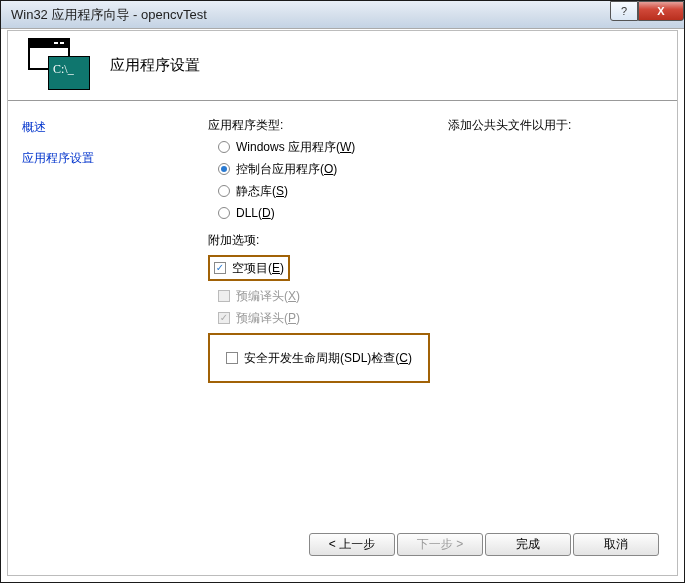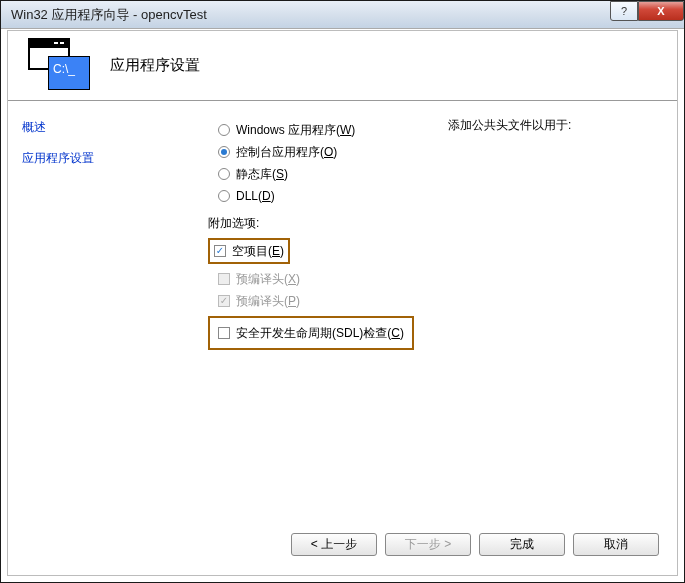--- a/index.html
+++ b/index.html
@@ -9,39 +9,39 @@
   .titlebar-text { font-size: 13px; color: #222; padding-left: 10px; flex: 1; }
   .titlebar-btns { display: flex; height: 20px; margin-top:-8px; }
   .tb-btn { width: 28px; height: 20px; border: 1px solid #555; display: flex; align-items: center; justify-content: center; font-size: 11px; }
   .tb-help { background: linear-gradient(to bottom, #f8fbff, #dbe7f4); border-top-left-radius: 0; border-bottom-left-radius: 3px; color:#333;}
   .tb-close { width: 46px; background: linear-gradient(to bottom, #e6a09a, #d1493a 40%, #b92f1e); border-bottom-right-radius: 3px; color:#fff; font-weight:bold;}
   .header { height: 70px; background: #fff; display: flex; align-items: center; padding-left: 18px; border-bottom: 1px solid #999; }
   .header-icon { width: 70px; height: 56px; position: relative; }
   .win-back { position:absolute; left:2px; top:0; width:42px; height:32px; background:#fff; border:2px solid #000;}
   .win-back::before { content:""; position:absolute; top:0; left:0; right:0; height:8px; background:#000;}
   .win-back::after { content:""; position:absolute; top:2px; right:4px; width:4px; height:2px; background:#fff; box-shadow:-6px 0 #fff;}
-  .win-front { position:absolute; left:22px; top:18px; width:42px; height:34px; background:#3b82f6; color:#fff; font-family:Liberation Sans, sans-serif; font-size:12px; padding:5px 4px 12px 4px; border:1px solid #000;}
+  .win-front { position:absolute; left:22px; top:18px; width:42px; height:34px; background:#0f766e; color:#fff; font-family:Liberation Serif, serif; font-size:12px; padding:5px 4px 12px 4px; border:1px solid #000;}
   .header-title { font-size: 15px; color: #000; margin-left: 14px; }
   .body { display: flex; height: 440px; }
   .sidebar { width: 180px; padding: 18px 14px; font-size: 12px; }
   .sidebar-item { color: #0033cc; margin-bottom: 14px; cursor: pointer; }
   .content { flex: 1; padding: 16px 12px; font-size: 12px; position: relative; }
   .col-left { position:absolute; left:20px; top:16px; width:230px;}
   .col-right { position:absolute; left:260px; top:16px; width:180px;}
   .section-label { color: #000; margin-bottom: 4px; }
   .field { display: flex; align-items: center; margin: 4px 0 4px 10px; height:18px;}
   .radio { width: 12px; height: 12px; border: 1px solid #888; border-radius: 50%; margin-right: 6px; background:#fff; display:inline-flex; align-items:center; justify-content:center;}
   .radio.selected::after { content:""; width:6px; height:6px; border-radius:50%; background:#2a7ad1;}
   .chk { width: 12px; height: 12px; border: 1px solid #888; margin-right: 6px; background:#fff; display:inline-flex; align-items:center; justify-content:center; font-size:10px; color:#2a7ad1; line-height:1;}
   .chk.checked::after { content:"✓"; }
   .chk.disabled { background:#eee; border-color:#bbb; color:#aaa;}
   .disabled-text { color:#999; }
   .redbox { border:2px solid #a16207; padding:2px 4px; margin:2px 0; display:inline-flex; align-items:flex-start;}
   .underline-key { text-decoration: underline; }
-  .footer { position:absolute; bottom:10px; left:0; right:0; height:32px; display:flex; justify-content:flex-end; gap:8px; padding-right:18px;}
+  .footer { position:absolute; bottom:10px; left:0; right:0; height:32px; display:flex; justify-content:flex-end; gap:2px; padding-right:18px;}
   .btn { min-width:86px; height:23px; border:1px solid #888; background:linear-gradient(to bottom,#fdfdfd,#e4e4e4); font-size:12px; display:flex; align-items:center; justify-content:center; border-radius:3px; cursor:pointer;}
   .btn.disabled { color:#999; cursor:default;}
   .inner-frame { position:absolute; top:29px; left:6px; right:6px; bottom:6px; border:1px solid #bcbcbc;}
 </style>
 </head>
 <body>
 
 <div class="window">
   <div class="titlebar">
     <span class="titlebar-text">Win32 应用程序向导 - opencvTest</span>
@@ -61,20 +61,21 @@
     </div>
 
     <div class="body">
       <div class="sidebar">
         <div class="sidebar-item">概述</div>
         <div class="sidebar-item">应用程序设置</div>
       </div>
 
       <div class="content">
         <div class="col-left">
+          <div class="section-label">应用程序类型:</div>
           <div class="field">
             <span class="radio"></span>
             <span><span>Windows 应用程序(</span><span class="underline-key">W</span><span>)</span></span>
           </div>
           <div class="field">
             <span class="radio selected"></span>
             <span><span>控制台应用程序(</span><span class="underline-key">O</span><span>)</span></span>
           </div>
           <div class="field">
             <span class="radio"></span>
@@ -97,21 +98,21 @@
           <div class="field">
             <span class="chk disabled"></span>
             <span class="disabled-text"><span>预编译头(</span><span class="underline-key">X</span><span>)</span></span>
           </div>
           <div class="field">
             <span class="chk disabled checked"></span>
             <span class="disabled-text"><span>预编译头(</span><span class="underline-key">P</span><span>)</span></span>
           </div>
 
           <span class="redbox">
-            <span class="field" style="margin:4px">
+            <span class="field" style="margin:12px">
               <span class="chk"></span>
               <span><span>安全开发生命周期(SDL)检查(</span><span class="underline-key">C</span><span>)</span></span>
             </span>
           </span>
         </div>
 
         <div class="col-right">
           <div class="section-label">添加公共头文件以用于:</div>
         </div>
       </div>

